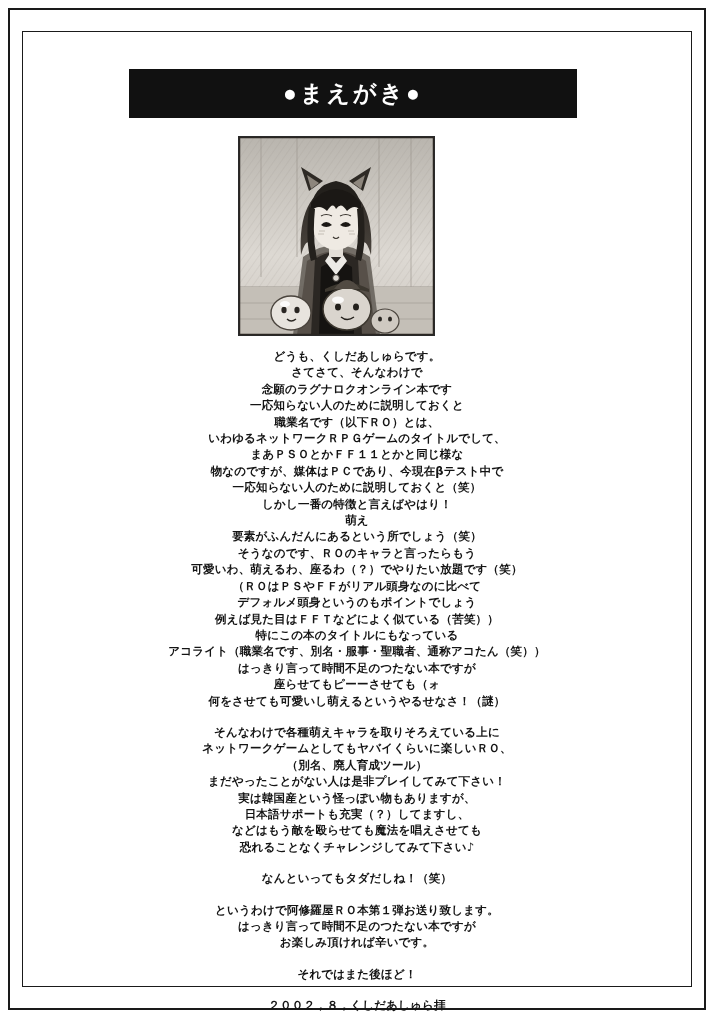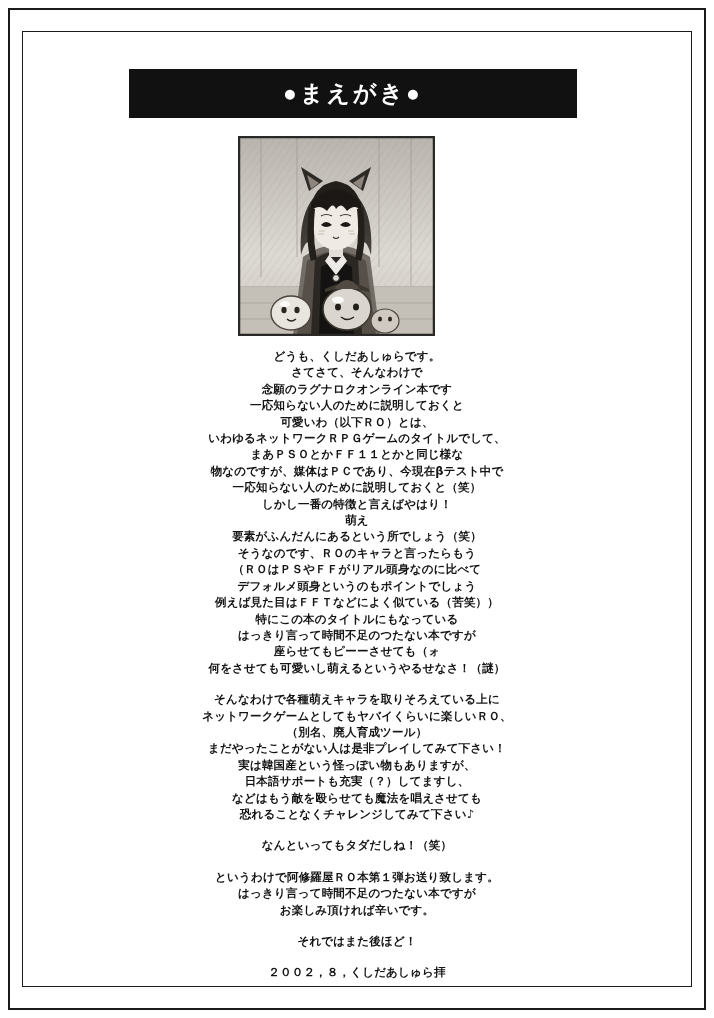--- a/index.html
+++ b/index.html
@@ -197,33 +197,35 @@
 
       <rect x="0.5" y="0.5" width="194" height="197" fill="none" stroke="#2a2622" stroke-width="1.5"></rect>
     </svg>
   </div>
 
   <div class="body-text">
       <p>どうも、くしだあしゅらです。</p>
       <p>さてさて、そんなわけで</p>
       <p>念願のラグナロクオンライン本です</p>
       <p>一応知らない人のために説明しておくと</p>
-      <p>可愛いわ（以下ＲＯ）とは、</p>
+      <p>職業名です（以下ＲＯ）とは、</p>
       <p>いわゆるネットワークＲＰＧゲームのタイトルでして、</p>
       <p>まあＰＳＯとかＦＦ１１とかと同じ様な</p>
       <p>物なのですが、媒体はＰＣであり、今現在βテスト中で</p>
       <p>一応知らない人のために説明しておくと（笑）</p>
       <p>しかし一番の特徴と言えばやはり！</p>
       <p>萌え</p>
       <p>要素がふんだんにあるという所でしょう（笑）</p>
       <p>そうなのです、ＲＯのキャラと言ったらもう</p>
+      <p>可愛いわ、萌えるわ、座るわ（？）でやりたい放題です（笑）</p>
       <p>（ＲＯはＰＳやＦＦがリアル頭身なのに比べて</p>
       <p>デフォルメ頭身というのもポイントでしょう</p>
       <p>例えば見た目はＦＦＴなどによく似ている（苦笑））</p>
       <p>特にこの本のタイトルにもなっている</p>
+      <p>アコライト（職業名です、別名・服事・聖職者、通称アコたん（笑））</p>
       <p>はっきり言って時間不足のつたない本ですが</p>
       <p>座らせてもピーーさせても（ォ</p>
       <p>何をさせても可愛いし萌えるというやるせなさ！（謎）</p>
       <p class="gap">そんなわけで各種萌えキャラを取りそろえている上に</p>
       <p>ネットワークゲームとしてもヤバイくらいに楽しいＲＯ、</p>
       <p>（別名、廃人育成ツール）</p>
       <p>まだやったことがない人は是非プレイしてみて下さい！</p>
       <p>実は韓国産という怪っぽい物もありますが、</p>
       <p>日本語サポートも充実（？）してますし、</p>
       <p>などはもう敵を殴らせても魔法を唱えさせても</p>

